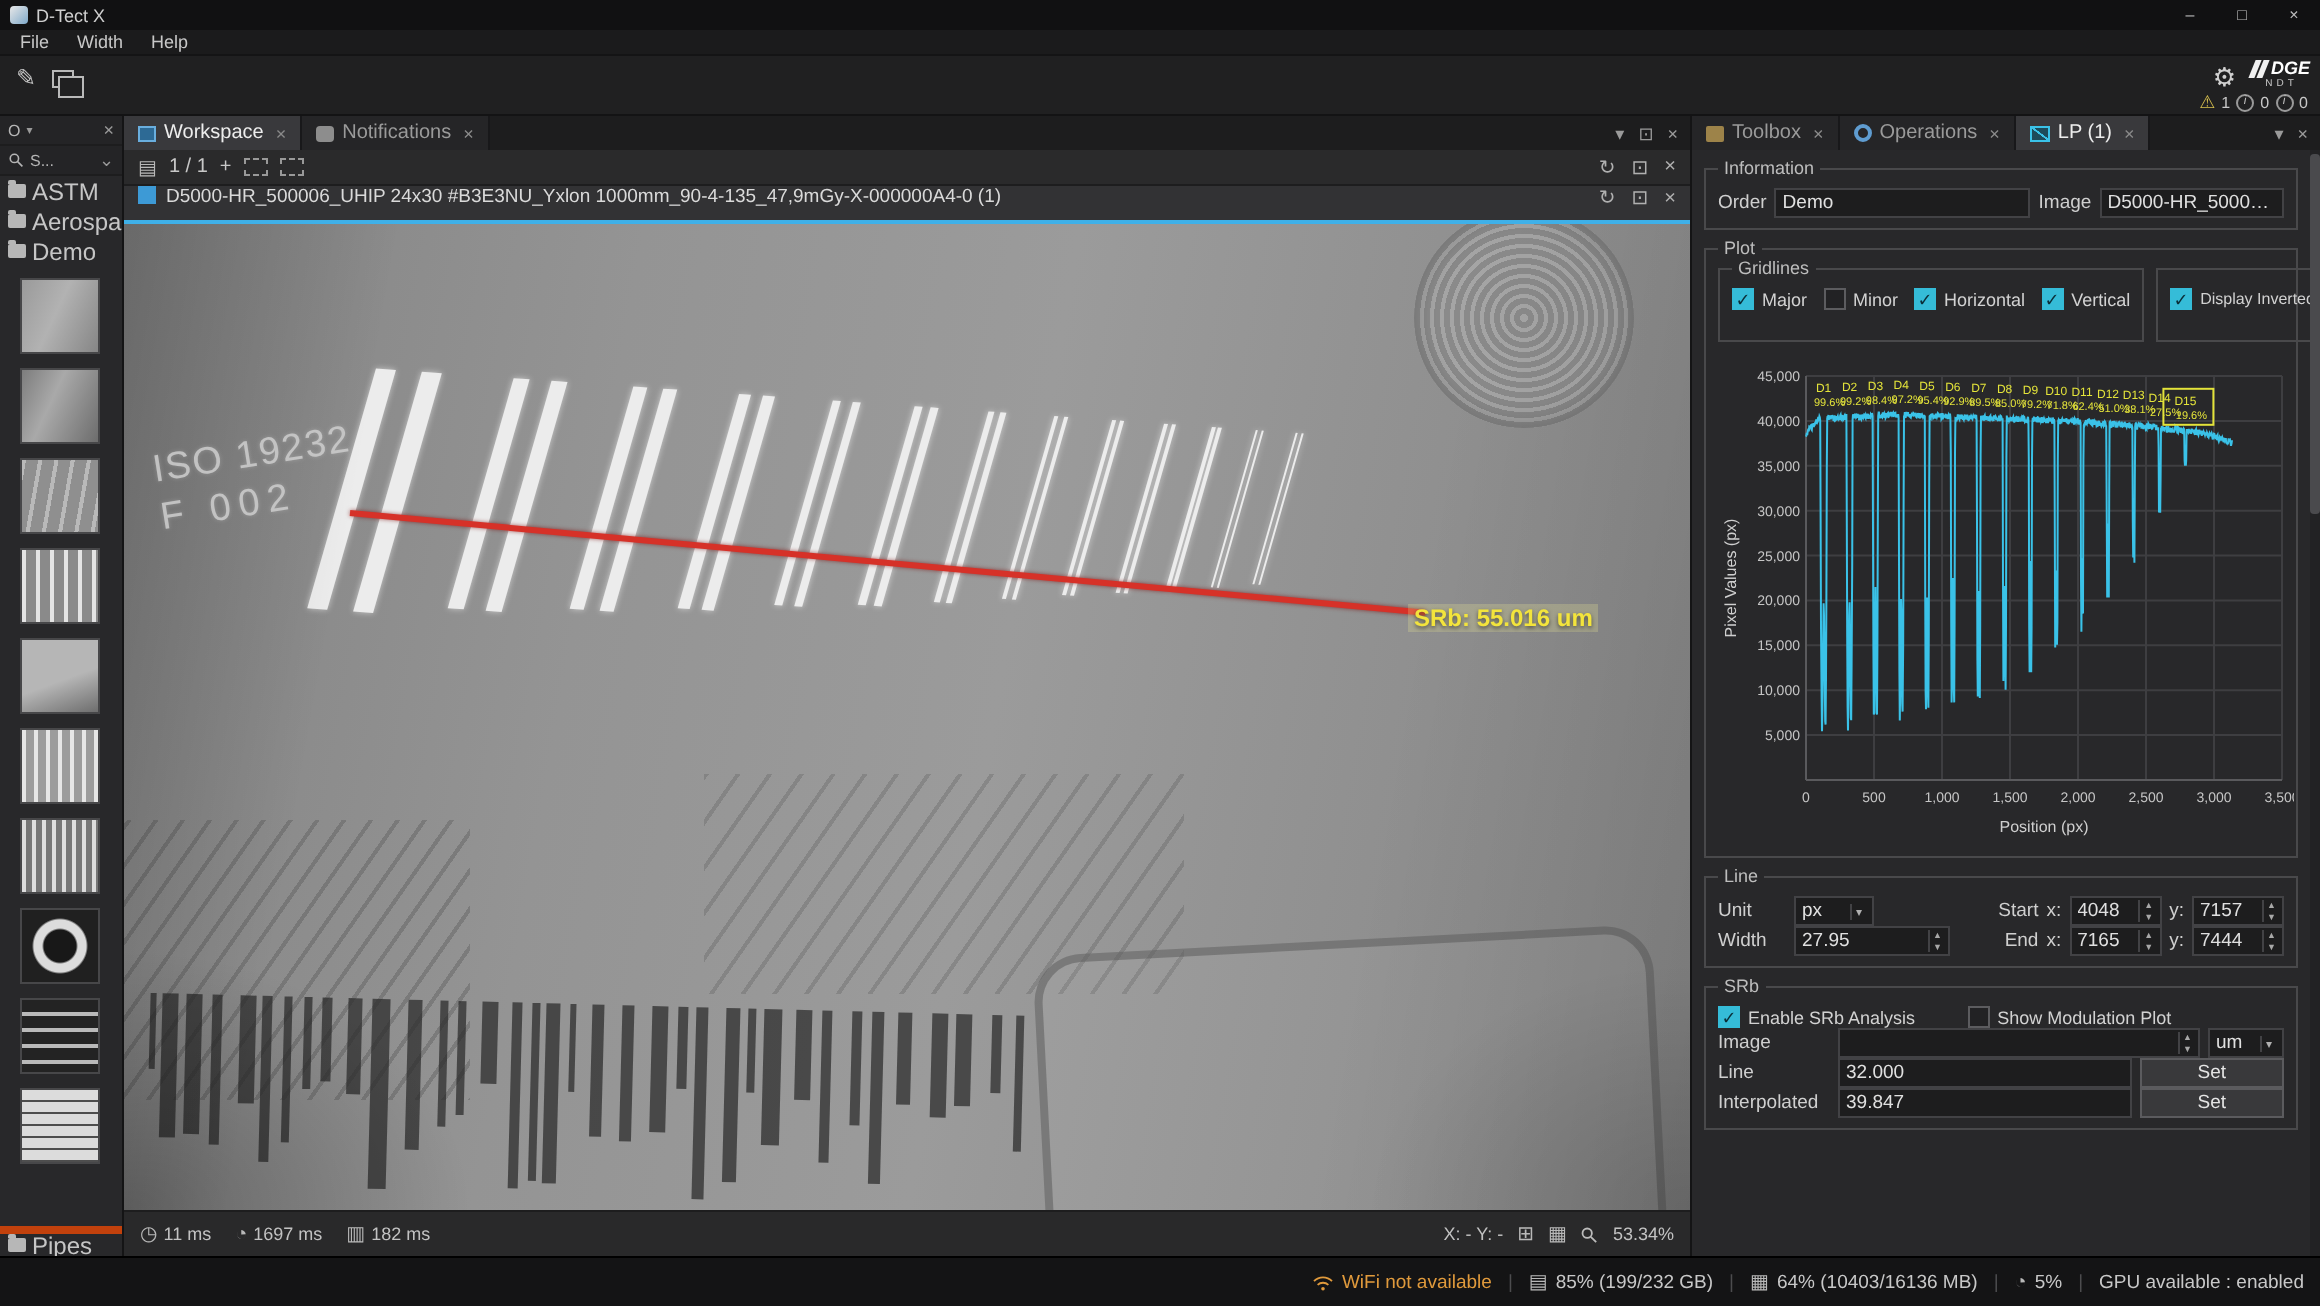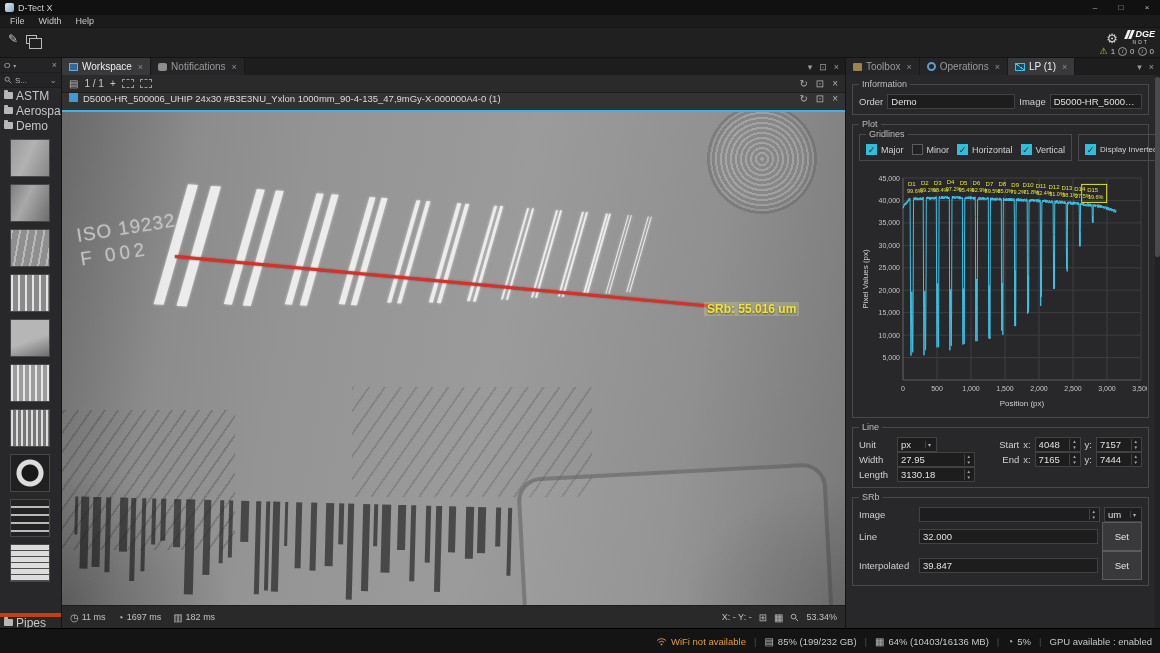--- a/index.html
+++ b/index.html
@@ -102,28 +102,28 @@
   .vscroll .thumb-v{position:absolute;left:0;right:0;top:2px;height:180px;background:#4a4a4d;border-radius:2px}
   .group{position:relative;border:1px solid #49494b;margin:9px 6px 2px 6px;padding:9px 6px 5px 6px}
   .group-title{position:absolute;top:-6px;left:6px;background:#28282a;padding:0 3px;font-size:9px;color:#bdbdbd}
   .row{display:flex;align-items:center;gap:4px;margin-top:0}
   .row:first-of-type{margin-top:0}
   .lbl{font-size:9.5px;color:#cfcfcf;white-space:nowrap}
   .inp{display:flex;align-items:center;background:#1d1d1e;border:1px solid #424245;height:15px;font-size:9.5px;color:#e0e0e0;padding:0 3px;overflow:hidden}
   .inp .val{white-space:nowrap;overflow:hidden;text-overflow:ellipsis;flex:1}
   .spin{display:flex;flex-direction:column;justify-content:center;align-items:center;margin-left:2px;border-left:1px solid #424245;padding-left:2px;font-size:4.5px;color:#a8a8a8;line-height:1.2;flex:0 0 auto}
   .dd-caret{margin-left:auto;font-size:6px;color:#b0b0b0;border-left:1px solid #424245;padding:0 2px;flex:0 0 auto}
-  .btn{background:#39393b;border:1px solid #5b5b5e;height:29px;display:flex;align-items:center;justify-content:center;font-size:9.5px;color:#e4e4e4;padding:0 12px;flex:0 0 auto}
+  .btn{background:#39393b;border:1px solid #5b5b5e;height:15px;display:flex;align-items:center;justify-content:center;font-size:9.5px;color:#e4e4e4;padding:0 28px;flex:0 0 auto}
   .cb{display:flex;align-items:center;gap:4px;font-size:9px;color:#d2d2d2;white-space:nowrap}
   .cb .box{width:11px;height:11px;border:1px solid #5c5c5f;background:#222224;display:flex;align-items:center;justify-content:center;flex:0 0 auto}
   .cb .box::after{content:"✓";font-size:9px;visibility:hidden}
   .cb.checked .box{background:#35bcd8;border-color:#35bcd8}
   .cb.checked .box::after{visibility:visible;color:#0a2e38}
   .subgroups{display:flex;gap:6px}
-  .subgroup{position:relative;border:1px solid #49494b;padding:9px 6px 5px 6px;display:flex;align-items:center;gap:8px}
+  .subgroup{position:relative;border:1px solid #49494b;padding:9px 6px 15px 6px;display:flex;align-items:center;gap:8px}
   .w40{width:40px}.w46{width:46px}.w78{width:78px}.w128{width:128px}.flex1{flex:1}
   .chart-wrap{margin-top:9px}
   svg text{font-family:"Liberation Sans",sans-serif}
   .grid{stroke:#3e3e41;stroke-width:1}
   .axis{stroke:#5a5a5d;stroke-width:1}
   .series{fill:none;stroke:#3ac2e8;stroke-width:1}
   .ytick{fill:#c6c6c6;font-size:7px;text-anchor:end}
   .xtick{fill:#c6c6c6;font-size:7px;text-anchor:middle}
   .axis-label{fill:#cfcfcf;font-size:8px;text-anchor:middle}
   .ann{fill:#e3e33a;font-size:6px;text-anchor:middle}
@@ -562,34 +562,34 @@
             </div>
           <span class="lbl">y:</span>
           <div class="inp w46">
               <span class="val">7444</span>
               <span class="spin">
                 <span>▲</span>
                 <span>▼</span>
               </span>
             </div>
         </div>
-        <div class="row">
-          <span class="lbl" style="width:34px">Length</span>
-          <div class="inp w78">
-              <span class="val">3130.18</span>
-              <span class="spin">
-                <span>▲</span>
-                <span>▼</span>
-              </span>
-            </div>
-        </div>
       </div>
 
       <div class="group">
         <span class="group-title">SRb</span>
+        <div class="row">
+          <label class="cb checked">
+            <span class="box"></span>
+            <span>Enable SRb Analysis</span>
+          </label>
+          <label class="cb" style="margin-left:22px">
+            <span class="box"></span>
+            <span>Show Modulation Plot</span>
+          </label>
+        </div>
         <div class="row">
           <span class="lbl" style="width:56px">Image</span>
           <div class="inp flex1">
               <span class="val"></span>
               <span class="spin">
                 <span>▲</span>
                 <span>▼</span>
               </span>
             </div>
           <div class="inp" style="width:38px">

